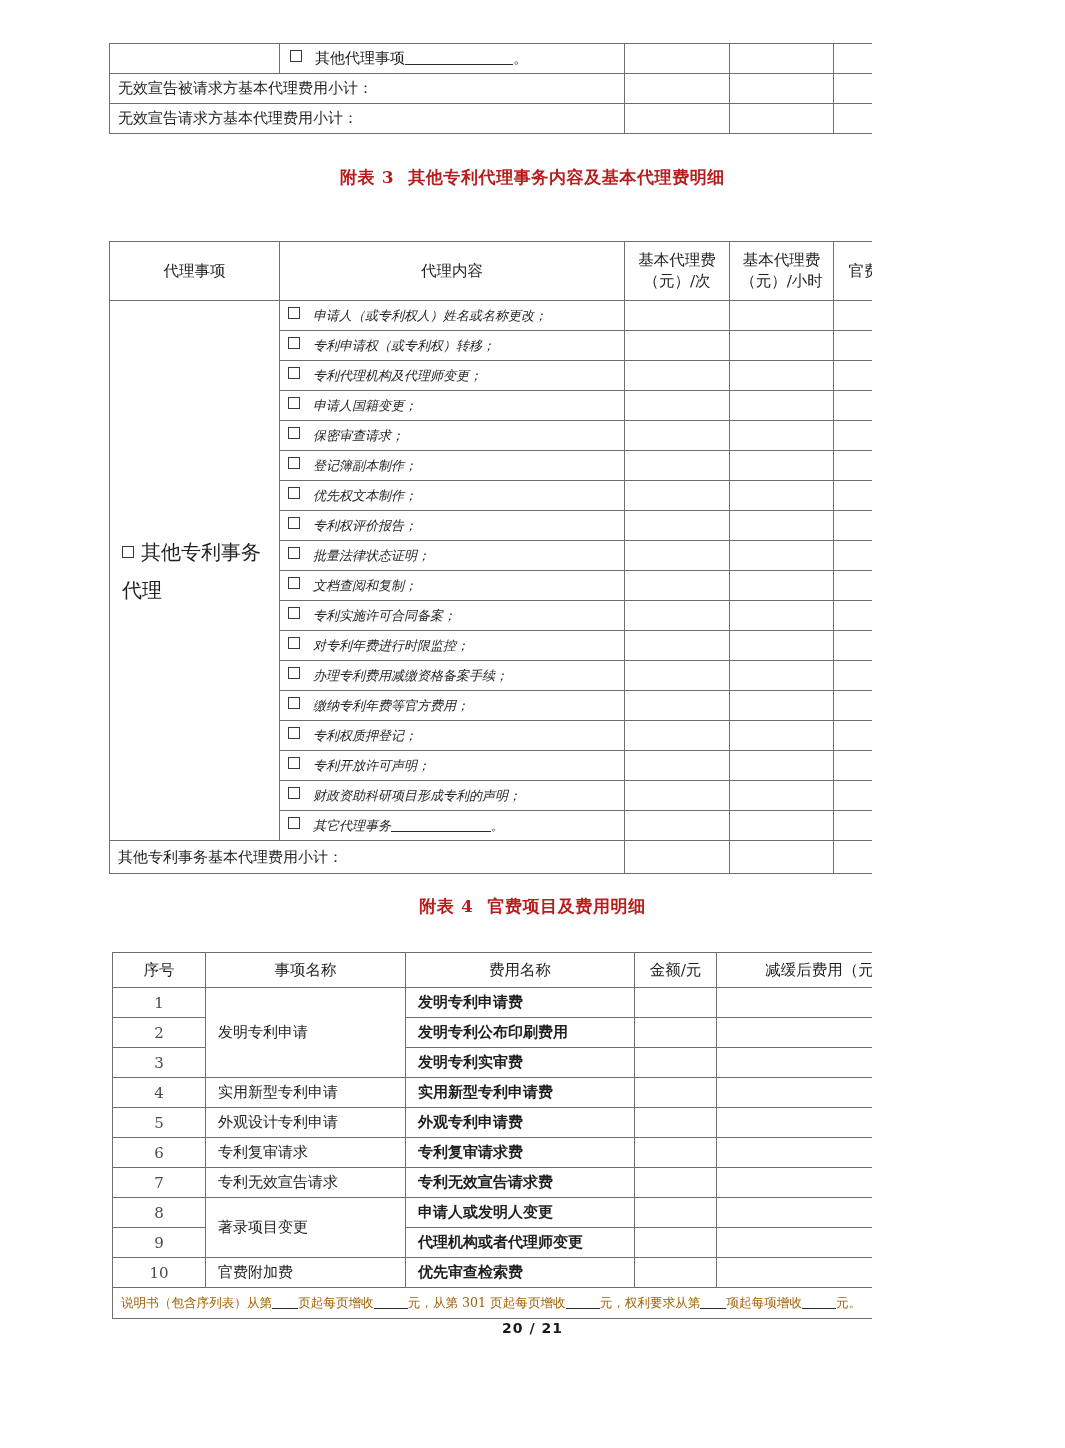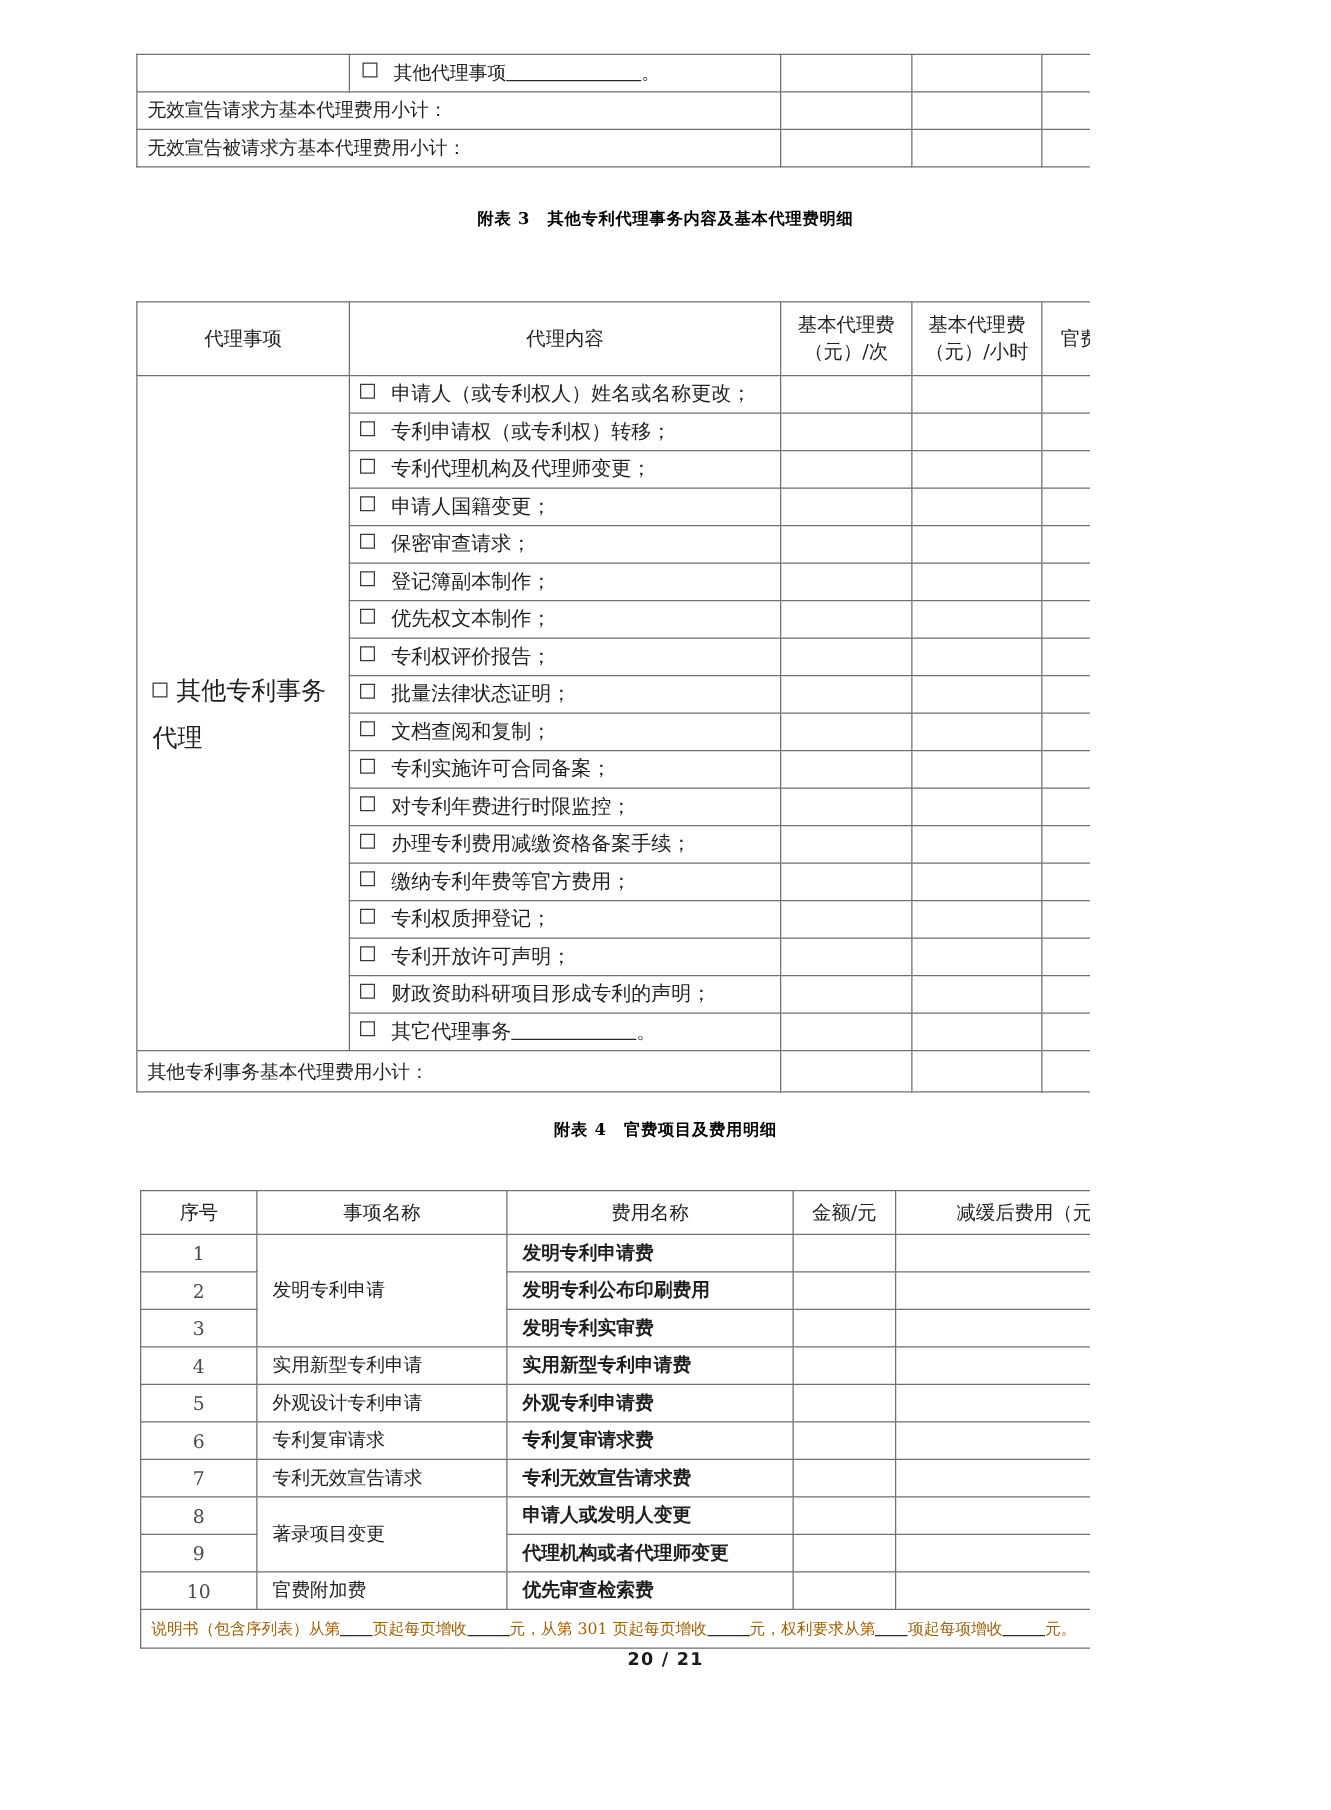--- a/index.html
+++ b/index.html
@@ -56,23 +56,23 @@
     white-space: nowrap;
   }
 
   
   .caption {
     position: absolute;
     width: 1065px;
     text-align: center;
     font-family: "DejaVu Serif", "Liberation Serif", serif;
     font-weight: bold;
-    font-size: 13px;
+    font-size: 17px;
     letter-spacing: 0.6px;
-    color: #000000;
+    color: #b91c1c;
   }
   .caption .num { margin-right: 14px; }
 
   
   .tbl3 {
     position: absolute;
     left: 109px;
     top: 221px;
     width: 851px;
     margin-top: 20px;
@@ -83,22 +83,23 @@
     font-weight: bold;
     font-size: 15.5px;
     line-height: 1.35;
   }
   .tbl3 .hdr-two {
     display: block;
   }
   .tbl3 td.item {
     height: 29px;
     padding-left: 8px;
-    font-size: 16px;
+    font-size: 13px;
     white-space: nowrap;
+    font-style: italic;
   }
   .tbl3 td.leftcat {
     text-align: left;
     font-size: 20px;
     line-height: 1.9;
     padding: 0 12px;
   }
   .tbl3 td.subtotal {
     height: 32px;
     padding-left: 8px;
@@ -192,28 +193,28 @@
         <td></td>
         <td class="item-cell">
           <span class="cb"></span><span>其他代理事项</span><span class="blank-line bl-long"></span><span>。</span>
         </td>
         <td></td>
         <td></td>
         <td></td>
         <td></td>
       </tr>
       <tr>
+        <td class="sub-label" colspan="2">无效宣告被请求方基本代理费用小计：</td>
+        <td></td>
+        <td></td>
+        <td></td>
+        <td></td>
+      </tr>
+      <tr>
         <td class="sub-label" colspan="2">无效宣告请求方基本代理费用小计：</td>
-        <td></td>
-        <td></td>
-        <td></td>
-        <td></td>
-      </tr>
-      <tr>
-        <td class="sub-label" colspan="2">无效宣告被请求方基本代理费用小计：</td>
         <td></td>
         <td></td>
         <td></td>
         <td></td>
       </tr>
     </tbody>
   </table>
 
   <div class="caption" style="top:166px;">
     <span class="num">附表 3</span><span>其他专利代理事务内容及基本代理费明细</span>

